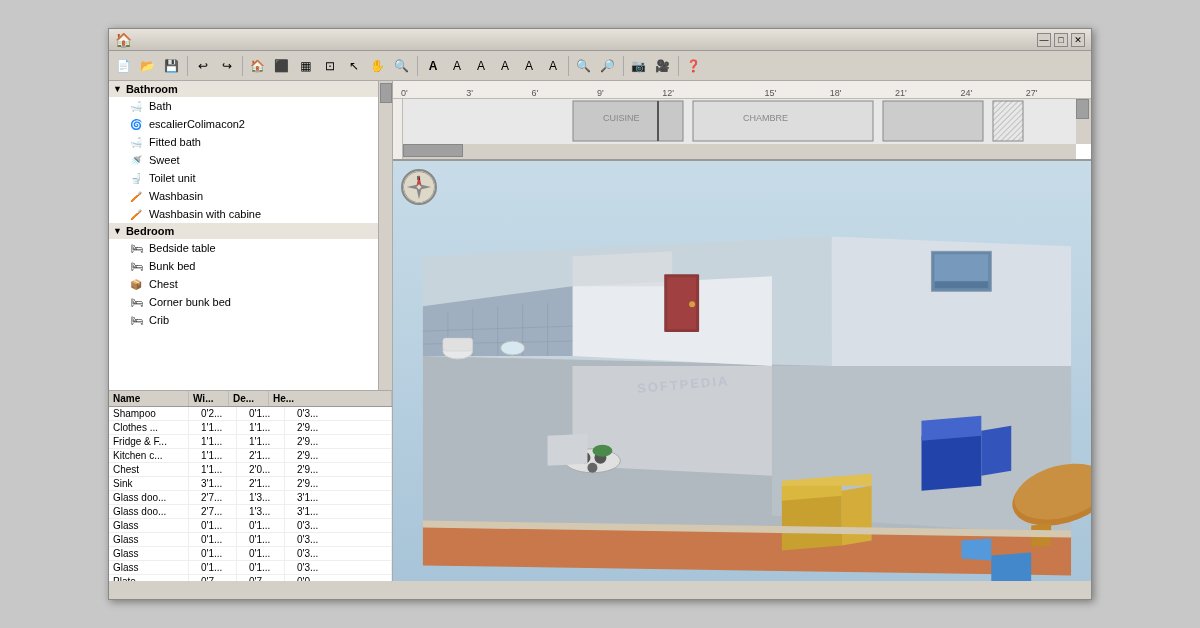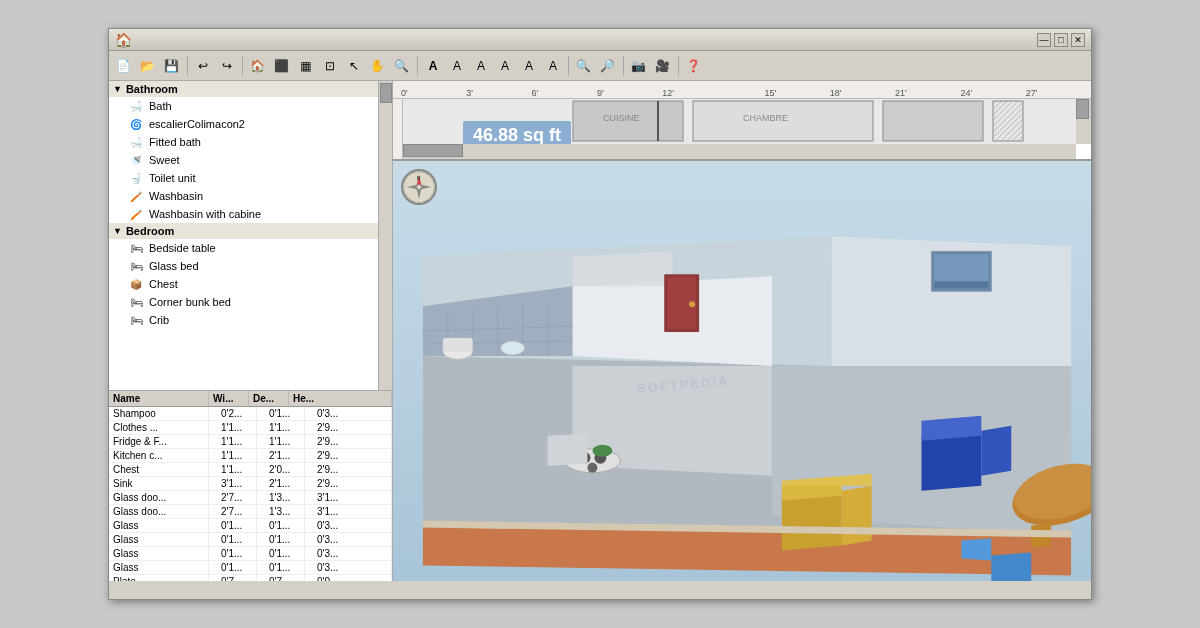--- a/index.html
+++ b/index.html
@@ -171,21 +171,21 @@
       border-bottom: 1px solid #999;
       font-weight: bold;
       font-size: 10px;
     }
     .table-header-cell {
       padding: 2px 4px;
       border-right: 1px solid #bbb;
       overflow: hidden;
       white-space: nowrap;
     }
-    .col-name { width: 100px; }
+    .col-name { width: 80px; }
     .col-wi { width: 40px; }
     .col-de { width: 40px; }
     .col-he { width: 40px; flex: 1; }
 
     .table-row {
       display: flex;
       border-bottom: 1px solid #eee;
       cursor: pointer;
       gap: 8px;
     }
@@ -404,21 +404,21 @@
         <div class="tree-category">
           <span class="tree-category-arrow">▼</span>
           <span>Bedroom</span>
         </div>
         <div class="tree-item">
           <span class="tree-icon">🛏</span>
           <span>Bedside table</span>
         </div>
         <div class="tree-item">
           <span class="tree-icon">🛏</span>
-          <span>Glass bed</span>
+          <span>Bunk bed</span>
         </div>
         <div class="tree-item">
           <span class="tree-icon">📦</span>
           <span>Chest</span>
         </div>
         <div class="tree-item">
           <span class="tree-icon">🛏</span>
           <span>Corner bunk bed</span>
         </div>
         <div class="tree-item">
@@ -536,21 +536,20 @@
             <span style="display: inline-block; width: 72px; font-size: 9px; color: rgb(85, 85, 85);">18'</span>
             <span style="display: inline-block; width: 72px; font-size: 9px; color: rgb(85, 85, 85);">21'</span>
             <span style="display: inline-block; width: 72px; font-size: 9px; color: rgb(85, 85, 85);">24'</span>
             <span style="display: inline-block; width: 72px; font-size: 9px; color: rgb(85, 85, 85);">27'</span>
           </div>
 
         <div class="ruler-v"></div>
 
         <div class="plan-content">
 
-          <div class="plan-measurement">46.88 sq ft</div>
 
           <svg width="100%" height="100%" style="position:absolute;top:0;left:0;">
 
             <rect x="170" y="2" width="110" height="40" fill="#c8c8c8" stroke="#888" stroke-width="1"></rect>
             <rect x="290" y="2" width="180" height="40" fill="#ddd" stroke="#888" stroke-width="1"></rect>
             <rect x="480" y="2" width="100" height="40" fill="#ccc" stroke="#888" stroke-width="1"></rect>
 
             <rect x="590" y="2" width="30" height="40" fill="url(#hatch)" stroke="#888" stroke-width="1"></rect>
             <text x="200" y="22" font-size="9" fill="#888">CUISINE</text>
             <text x="340" y="22" font-size="9" fill="#888">CHAMBRE</text>

